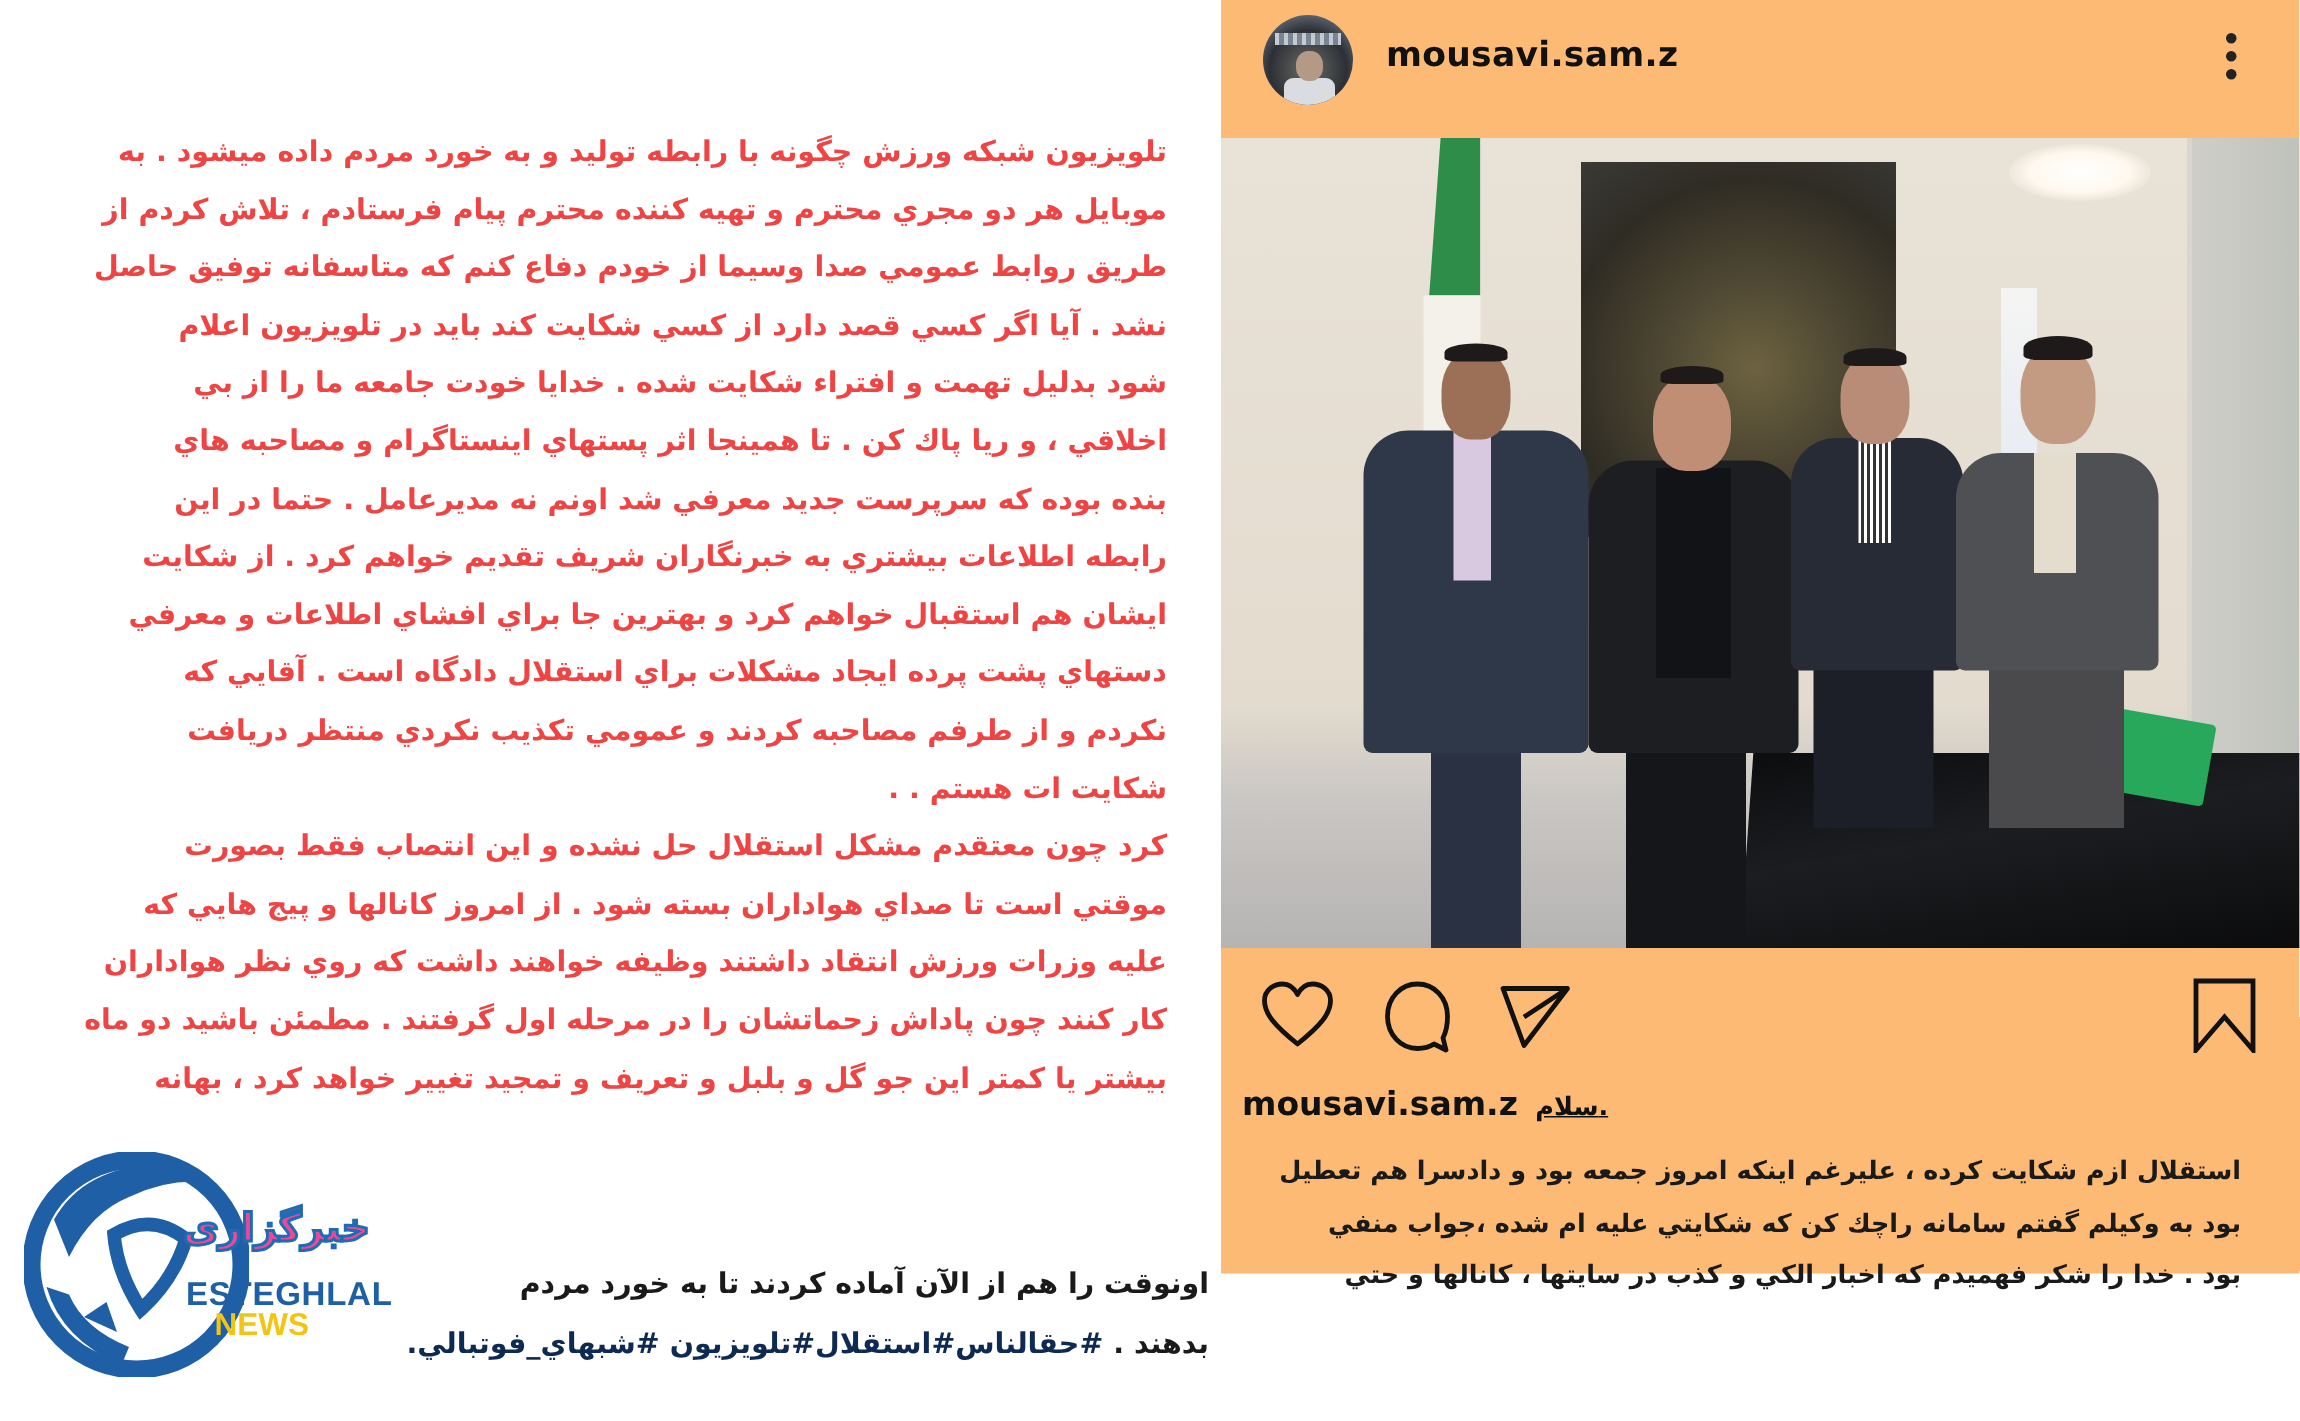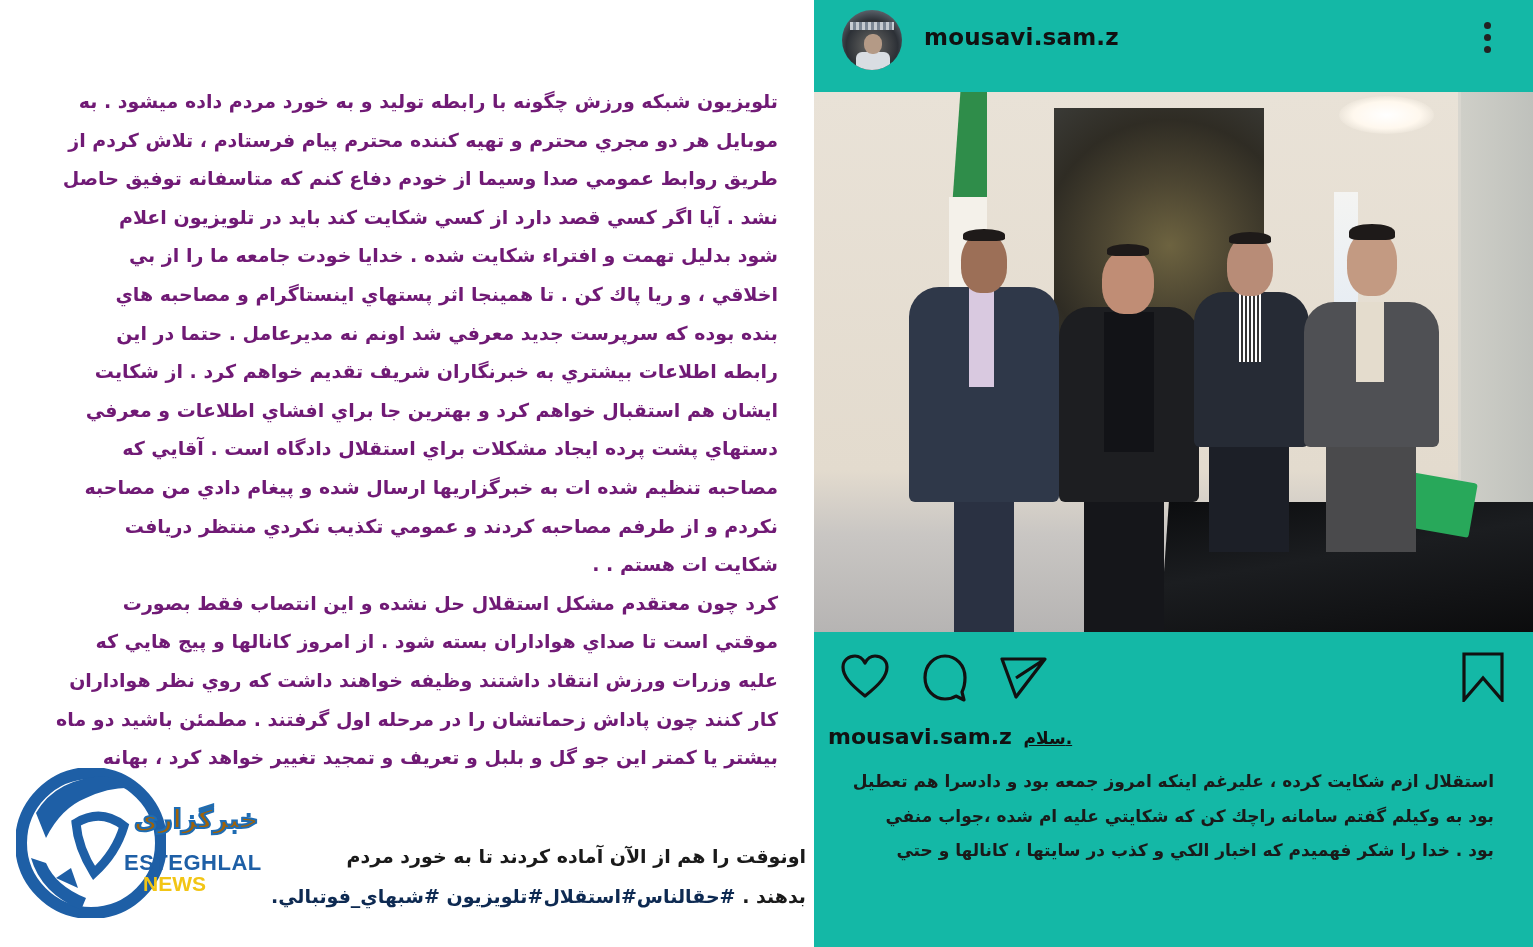--- a/index.html
+++ b/index.html
@@ -4,44 +4,44 @@
   <style>
     * { box-sizing: border-box; margin: 0; padding: 0; }
     html, body { width: 1533px; height: 947px; background: #ffffff; overflow: hidden; }
     body { position: relative; font-family: "DejaVu Sans", sans-serif; color: #151515; }
 
     
     .left-text {
       position: absolute; left: 100px; top: 82px; width: 678px;
       direction: rtl; text-align: justify;
       font-size: 19px; font-weight: bold; line-height: 38.6px;
-      color: #701a75;
+      color: #ef4444;
     }
     .left-text .line { display: block; white-space: nowrap; text-align: right; }
 
     .left-tail {
       position: absolute; left: 270px; top: 836px; width: 536px;
       direction: rtl; text-align: right;
       font-size: 19px; font-weight: bold; line-height: 40px; color: #1a1a1a;
     }
     .left-tail .line { display: block; white-space: nowrap; }
     .hashtags { color: #0e2a52; }
 
     
     .logo { position: absolute; left: 16px; top: 768px; width: 230px; height: 150px; }
     .logo .ball { position: absolute; left: 0; top: 0; width: 150px; height: 150px; }
-    .logo .fa { position: absolute; left: 118px; top: 36px; font-size: 26px; font-weight: bold;
-      color: #a16207; -webkit-text-stroke: 2px #1e6cb3; direction: rtl; }
+    .logo .fa { position: absolute; left: 106px; top: 36px; font-size: 26px; font-weight: bold;
+      color: #ec4899; -webkit-text-stroke: 2px #1e6cb3; direction: rtl; }
     .logo .en1 { position: absolute; left: 108px; top: 82px; font-family: "Liberation Sans", sans-serif;
       font-weight: bold; font-size: 22px; color: #1e5fa6; letter-spacing: 0.5px; }
     .logo .en2 { position: absolute; left: 127px; top: 104px; font-family: "Liberation Sans", sans-serif;
       font-weight: bold; font-size: 21px; color: #f2c515; }
 
     
-    .post { position: absolute; left: 814px; top: 0; width: 719px; height: 947px; background: #14b8a6; }
+    .post { position: absolute; left: 814px; top: 0; width: 719px; height: 849px; background: #fdba74; }
     .post-header { position: absolute; left: 0; top: 0; width: 719px; height: 92px; }
     .avatar { position: absolute; left: 28px; top: 10px; width: 60px; height: 60px; border-radius: 50%;
       overflow: hidden; background: radial-gradient(circle at 50% 60%, #6b6a66 0%, #2c3036 55%, #8a95a0 100%); }
     .avatar .stripe { position: absolute; left: 8px; top: 12px; width: 44px; height: 8px;
       background: repeating-linear-gradient(90deg, #e8eef5 0 3px, #8b98a8 3px 6px); opacity: .8; }
     .avatar .face { position: absolute; left: 22px; top: 24px; width: 18px; height: 20px; border-radius: 45%;
       background: #b49a86; }
     .avatar .shirt { position: absolute; left: 14px; top: 42px; width: 34px; height: 22px;
       background: #d9dde2; border-radius: 6px 6px 0 0; }
     .username { position: absolute; left: 110px; top: 24px; font-size: 23px; font-weight: bold;
@@ -93,21 +93,20 @@
   <span class="line">تلويزيون شبكه ورزش چگونه با رابطه توليد و به خورد مردم داده ميشود . به</span>
   <span class="line">موبايل هر دو مجري محترم  و تهيه كننده محترم پيام فرستادم ، تلاش كردم از</span>
   <span class="line">طريق روابط عمومي صدا وسيما از خودم دفاع كنم كه متاسفانه توفيق حاصل</span>
   <span class="line">نشد . آيا اگر كسي قصد دارد از كسي شكايت كند بايد در تلويزيون اعلام</span>
   <span class="line">شود بدليل تهمت و افتراء شكايت شده . خدايا خودت جامعه ما را از بي</span>
   <span class="line">اخلاقي ، و ريا پاك كن .  تا همينجا اثر پستهاي اينستاگرام و مصاحبه هاي</span>
   <span class="line">بنده بوده كه سرپرست جديد معرفي شد اونم نه مديرعامل . حتما در اين</span>
   <span class="line">رابطه اطلاعات بيشتري به خبرنگاران شريف تقديم خواهم كرد . از شكايت</span>
   <span class="line">ايشان هم استقبال خواهم كرد و بهترين جا براي افشاي اطلاعات و  معرفي</span>
   <span class="line">دستهاي پشت پرده  ايجاد مشكلات براي استقلال دادگاه است . آقايي كه</span>
-  <span class="line">مصاحبه تنظيم شده ات به خبرگزاريها ارسال شده و پيغام دادي من مصاحبه</span>
   <span class="line">نكردم و از طرفم مصاحبه كردند و عمومي تكذيب نكردي منتظر دريافت</span>
   <span class="line">شكايت ات هستم . .</span>
   <span class="line">كرد چون معتقدم مشكل استقلال حل نشده  و اين انتصاب فقط بصورت</span>
   <span class="line">موقتي است تا صداي هواداران بسته شود . از امروز كانالها و پيج هايي كه</span>
   <span class="line">عليه وزرات ورزش انتقاد داشتند وظيفه خواهند داشت كه روي نظر هواداران</span>
   <span class="line">كار كنند چون پاداش زحماتشان را در مرحله اول گرفتند . مطمئن باشيد دو ماه</span>
   <span class="line">بيشتر يا كمتر اين جو گل و بلبل و تعريف و تمجيد تغيير خواهد كرد ، بهانه</span>
 </div>
 
 <div class="left-tail">

